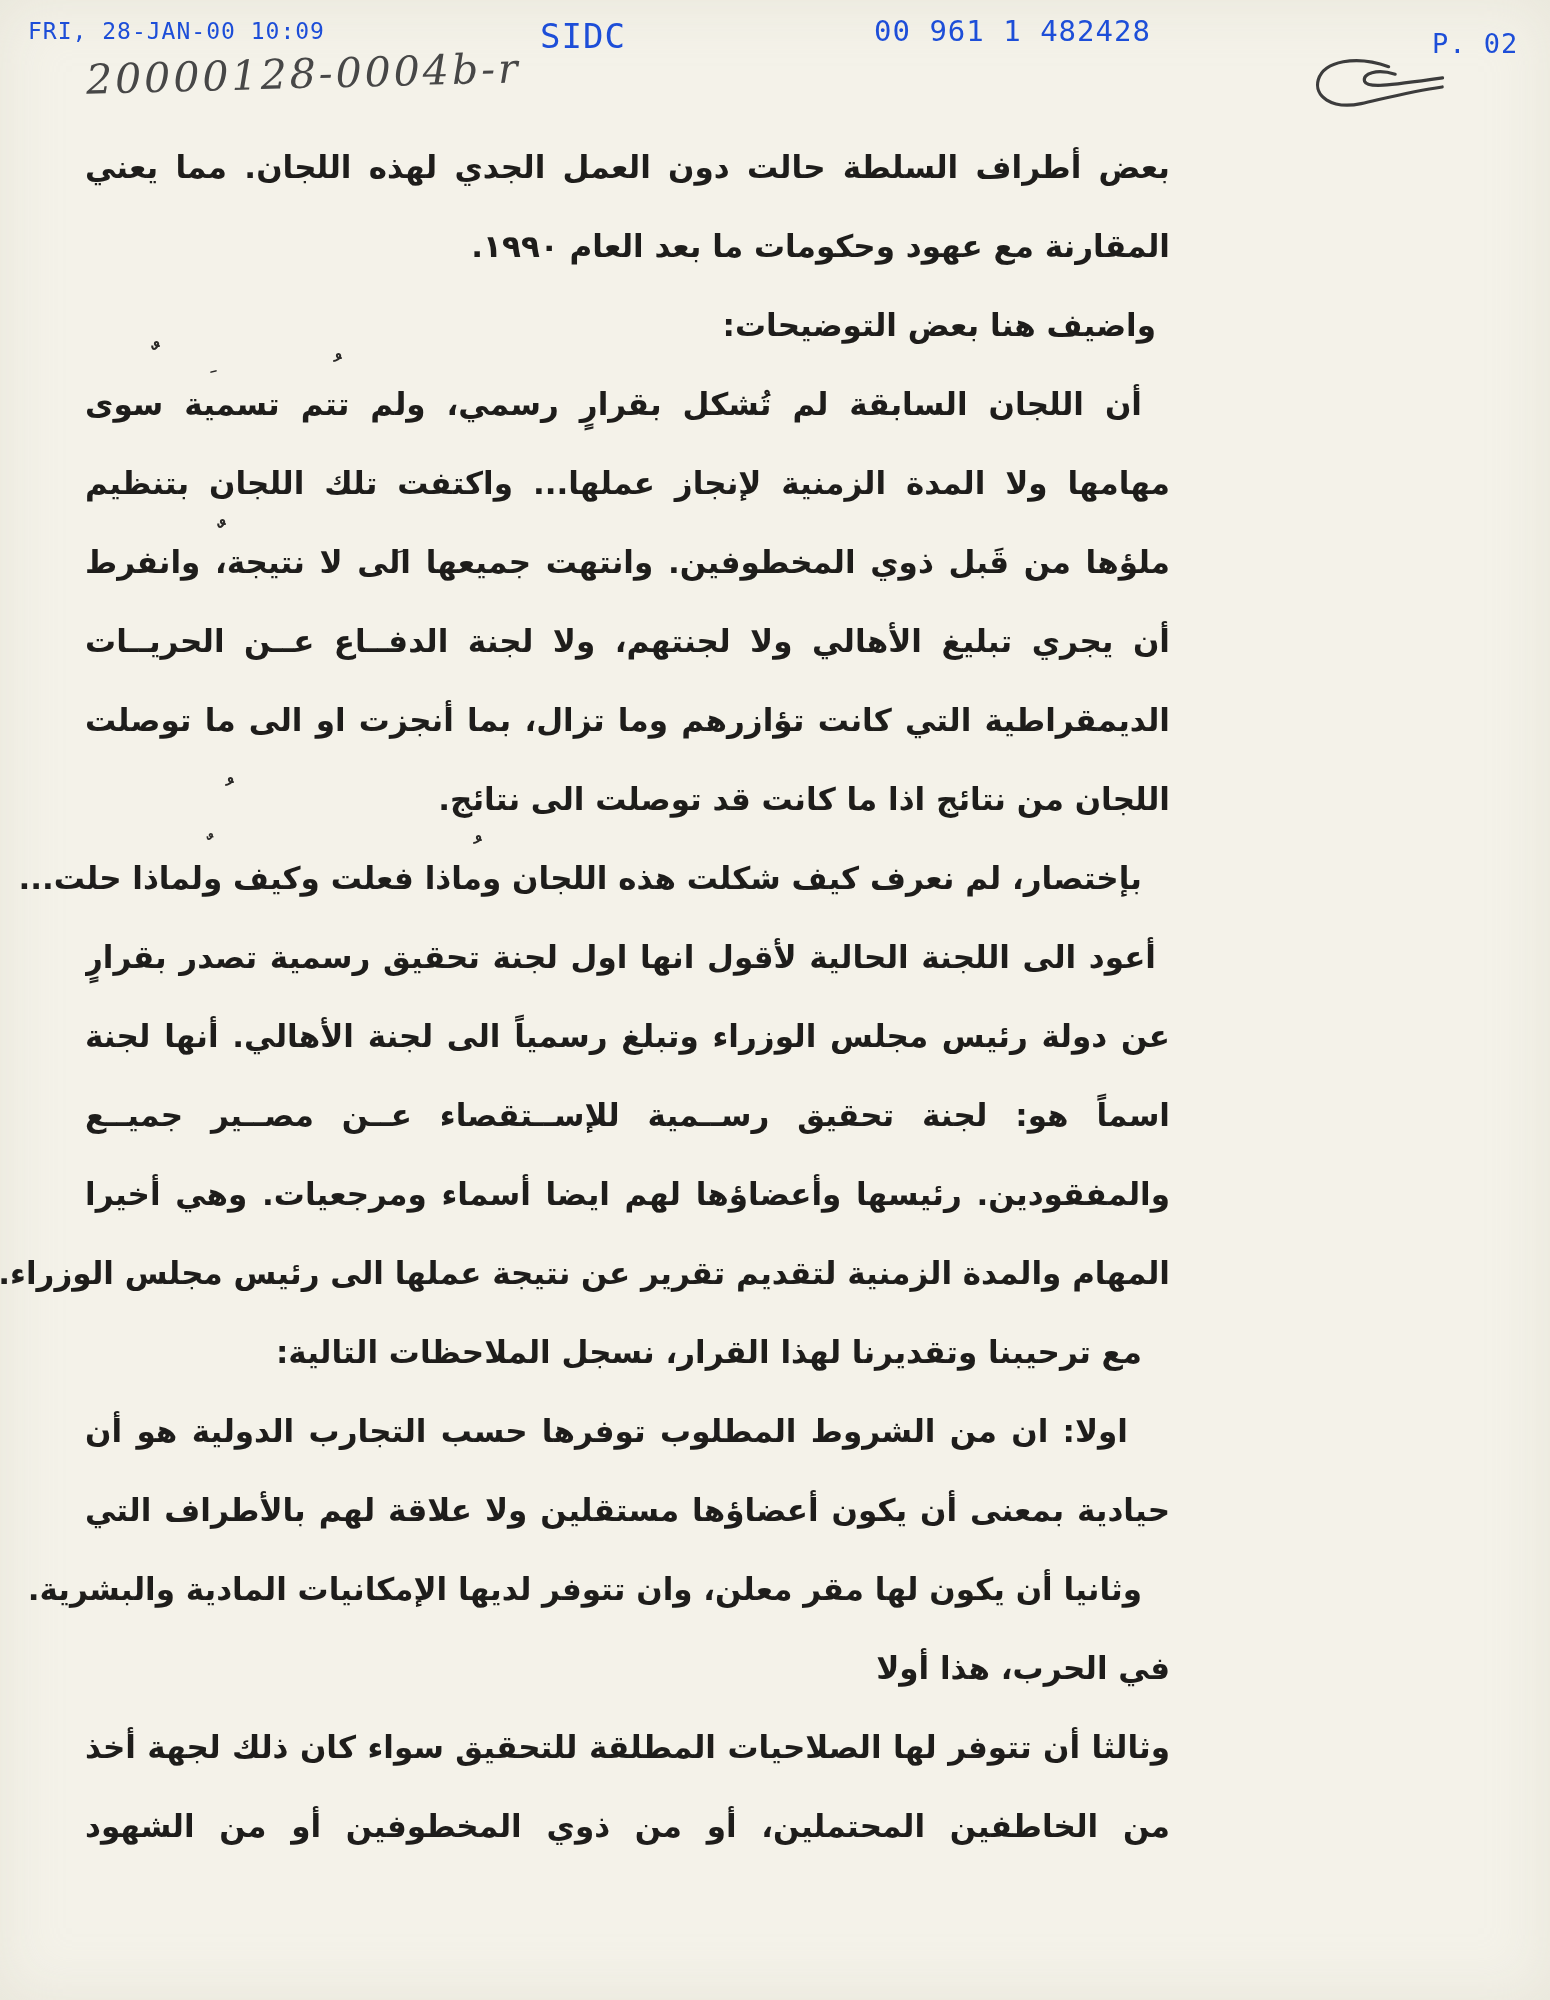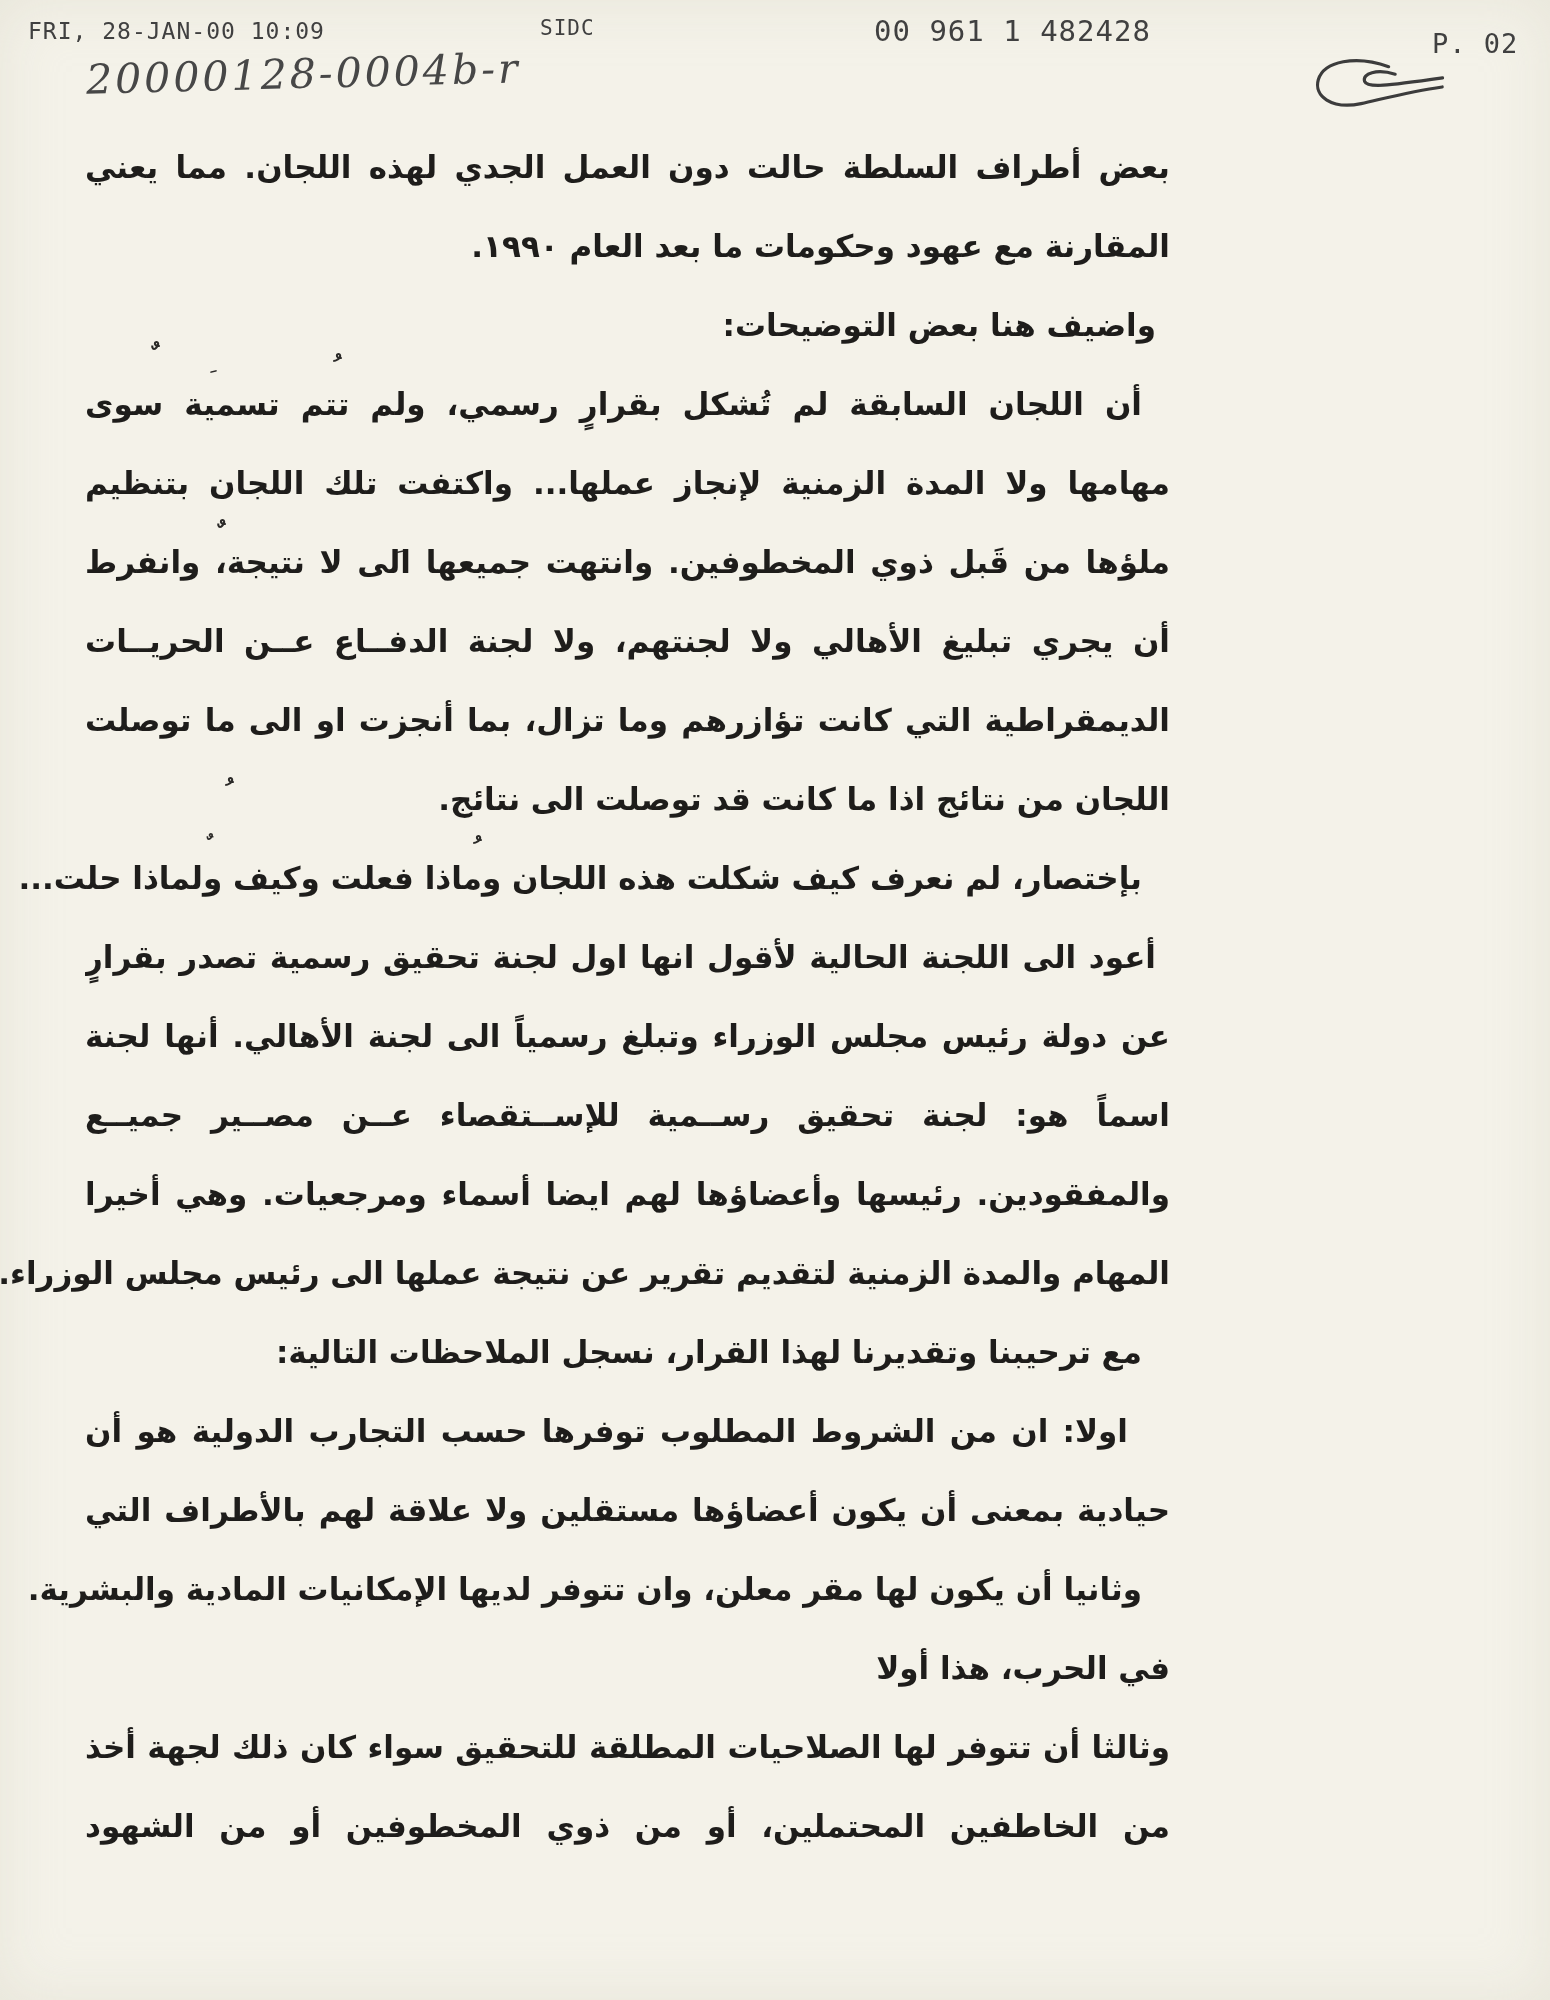--- a/index.html
+++ b/index.html
@@ -13,26 +13,26 @@
     position:relative;
     width:1550px;height:2000px;
     background:#f4f2e9;
     box-shadow:inset 0 0 60px rgba(210,205,190,.35);
   }
   
   .fax-header{position:absolute;top:0;left:0;width:100%;height:60px;}
   .fh{
     position:absolute;
     font-family:"DejaVu Sans Mono",monospace;
-    color:#404040;
+    color:#1d4ed8;
     letter-spacing:1px;
     white-space:nowrap;
   }
   .fh-date{left:28px;top:18px;font-size:23px;}
-  .fh-sidc{left:540px;top:16px;font-size:21px;}
+  .fh-sidc{left:540px;top:16px;font-size:34px;}
   .fh-num{left:826px;top:14px;font-size:29px;margin-left:48px;}
   .fh-page{left:1432px;top:28px;font-size:27px;}
   
   .hw-code{
     position:absolute;left:86px;top:50px;
     font-family:"DejaVu Serif",serif;
     font-style:italic;
     font-size:41px;
     color:#474747;
     letter-spacing:3px;

